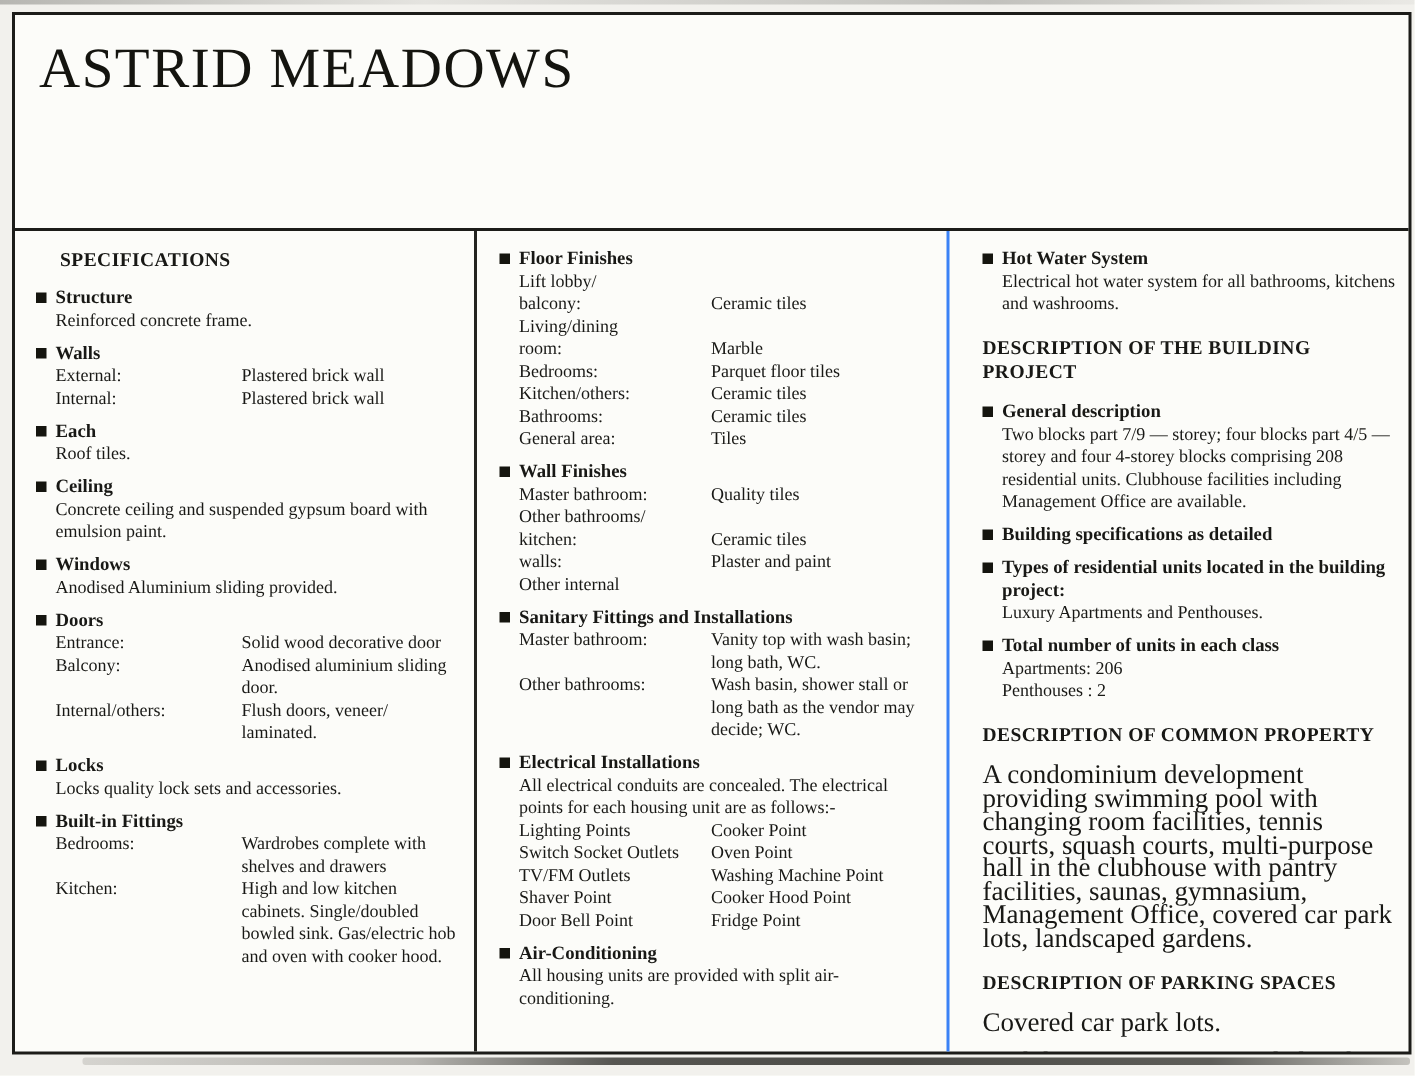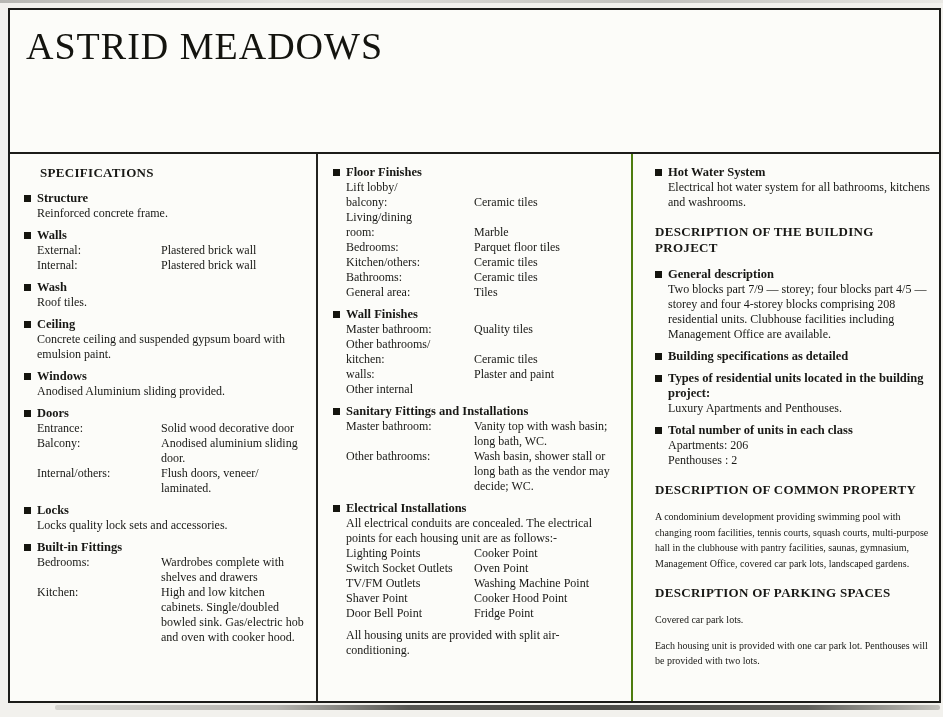--- a/index.html
+++ b/index.html
@@ -27,21 +27,21 @@
   }
   .doc-title {
     font-size:38px;
     font-weight:400;
     letter-spacing:1px;
     color:#14140f;
   }
   .sheet-body { display:flex; height:547px; }
   .col { padding-top:11px; overflow:hidden; }
   .col-1 { width:308px; border-right:2px solid #23231f; padding-left:14px; padding-right:8px; }
-  .col-2 { width:315px; border-right:2px solid #4d7c0f; padding-left:15px; padding-right:8px; }
+  .col-2 { width:315px; border-right:2px solid #3b82f6; padding-left:15px; padding-right:8px; }
   .col-3 { flex:1; padding-left:22px; padding-right:9px; }
 
   .col-heading {
     font-size:13px; font-weight:700; letter-spacing:.3px;
     margin-bottom:10px;
     margin-left:16px;
   }
   .col-3 .col-heading { margin:14px 0 11px 0; }
 
   .spec { margin-bottom:7px; font-size:12px; line-height:15px; }
@@ -50,21 +50,21 @@
     width:6.5px; height:6.5px; background:#15150f; flex:0 0 auto;
     margin:4px 6.5px 0 0;
   }
   .spec-inner { padding-left:13px; }
   .kv { display:flex; }
   .k { flex:0 0 auto; }
   .v { flex:1 1 auto; }
   .col-1 .k { width:124px; }
   .col-2 .k { width:128px; }
 
-  .para { font-size:10px; line-height:15.5px; margin-bottom:10px; }
+  .para { font-size:18px; line-height:15.5px; margin-bottom:10px; }
 
   .scan-bottom-smudge {
     position:absolute; left:55px; right:3px; top:705px; height:5px;
     background:linear-gradient(90deg,
       rgba(80,78,70,.18), rgba(70,68,62,.35) 25%,
       rgba(42,42,38,.78) 40%, rgba(38,38,34,.82) 62%,
       rgba(45,45,40,.75) 85%, rgba(90,88,80,.3));
     border-radius:2px;
   }
 </style>
@@ -105,21 +105,21 @@
           <div class="kv">
             <span class="k">Internal:</span>
             <span class="v">Plastered brick wall</span>
           </div>
         </div>
       </div>
 
       <div class="spec">
         <div class="spec-title">
           <span class="sq"></span>
-          <span>Wash</span>
+          <span>Each</span>
         </div>
         <div class="spec-inner">Roof tiles.</div>
       </div>
 
       <div class="spec">
         <div class="spec-title">
           <span class="sq"></span>
           <span>Ceiling</span>
         </div>
         <div class="spec-inner">Concrete ceiling and suspended gypsum board with emulsion paint.</div>
@@ -293,20 +293,24 @@
             <span class="v">Cooker Hood Point</span>
           </div>
           <div class="kv">
             <span class="k">Door Bell Point</span>
             <span class="v">Fridge Point</span>
           </div>
         </div>
       </div>
 
       <div class="spec">
+        <div class="spec-title">
+          <span class="sq"></span>
+          <span>Air-Conditioning</span>
+        </div>
         <div class="spec-inner">All housing units are provided with split air-conditioning.</div>
       </div>
     </section>
 
     <section class="col col-3">
 
       <div class="spec">
         <div class="spec-title">
           <span class="sq"></span>
           <span>Hot Water System</span>

